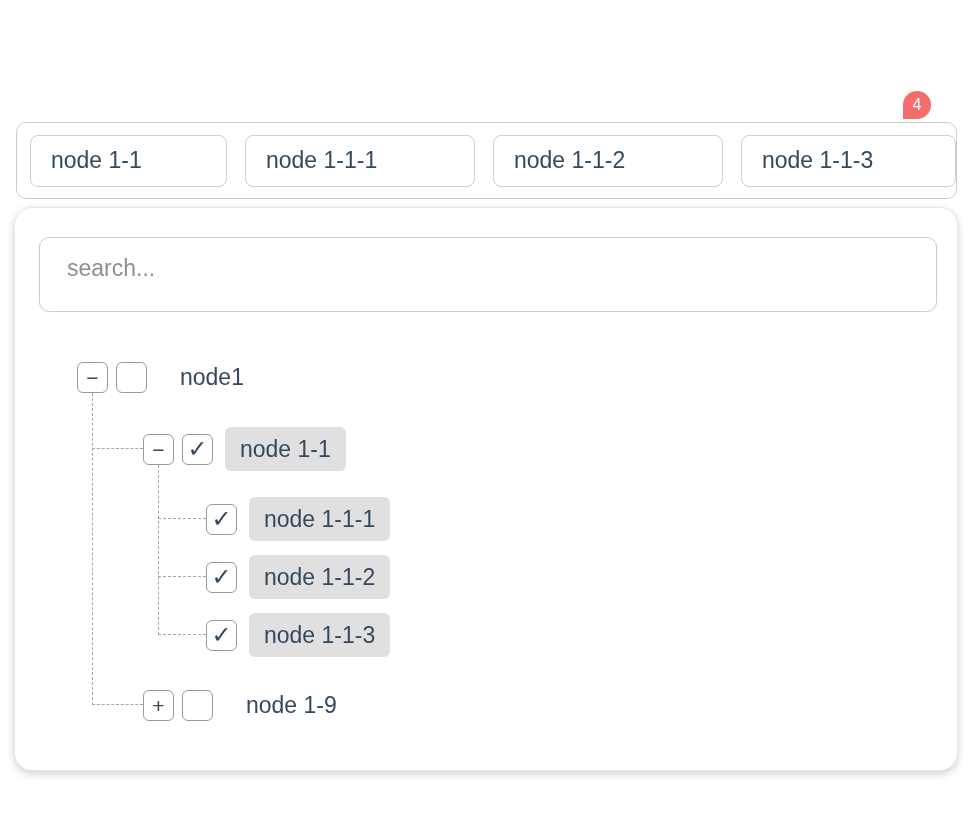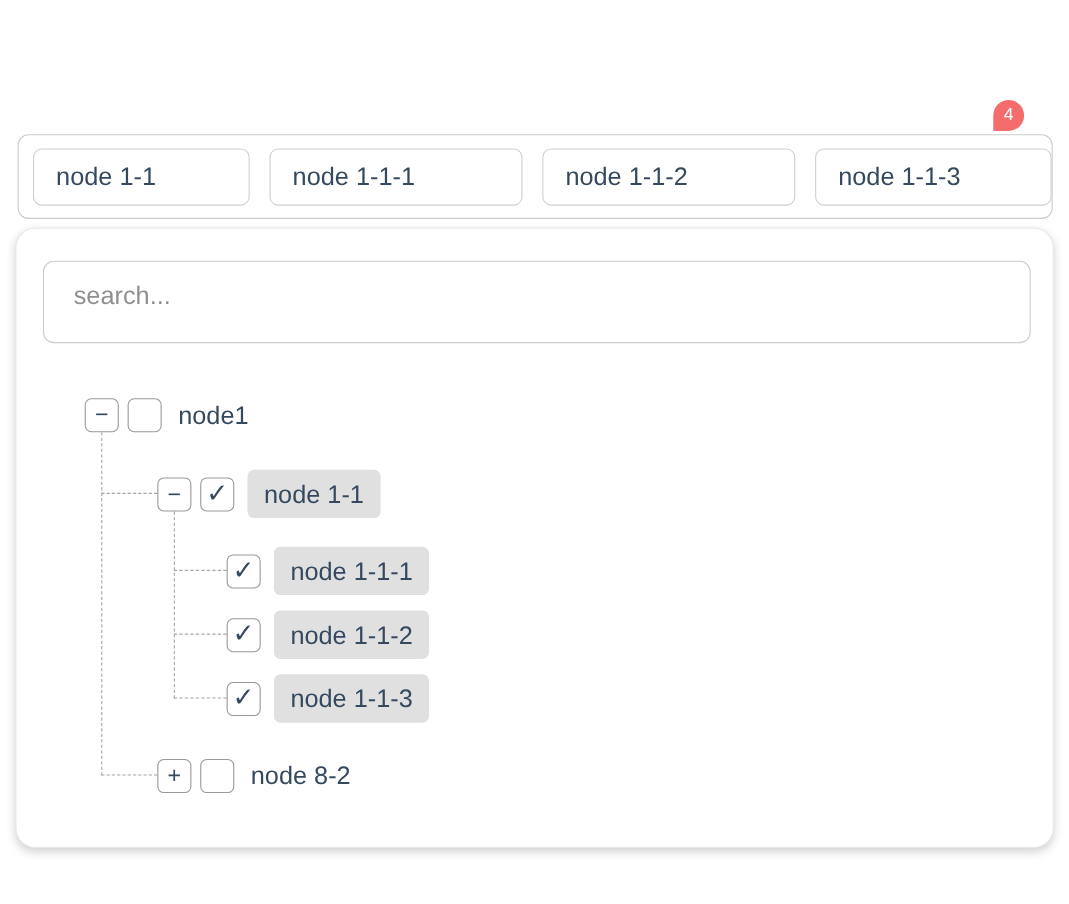--- a/index.html
+++ b/index.html
@@ -127,21 +127,21 @@
     box-sizing: border-box;
     color: #34495e;
     font-size: 24px;
     line-height: 1;
     display: flex;
     align-items: center;
     justify-content: center;
     cursor: pointer;
   }
   .label-plain {
-    margin-left: 15px;
+    margin-left: 33px;
     color: #34495e;
     font-size: 23px;
     white-space: nowrap;
   }
   .label-pill {
     margin-left: 12px;
     color: #34495e;
     font-size: 23px;
     background: #e0e0e0;
     border-radius: 6px;
@@ -213,18 +213,18 @@
       </div>
 
       <div class="row row-n113">
         <div class="checkbox">✓</div>
         <div class="label-pill">node 1-1-3</div>
       </div>
 
       <div class="row row-n12">
         <div class="expander">+</div>
         <div class="checkbox"></div>
-        <div class="label-plain">node 8-2</div>
+        <div class="label-plain">node 1-9</div>
       </div>
 
     </div>
   </div>
 </div>
 
 </body></html>

